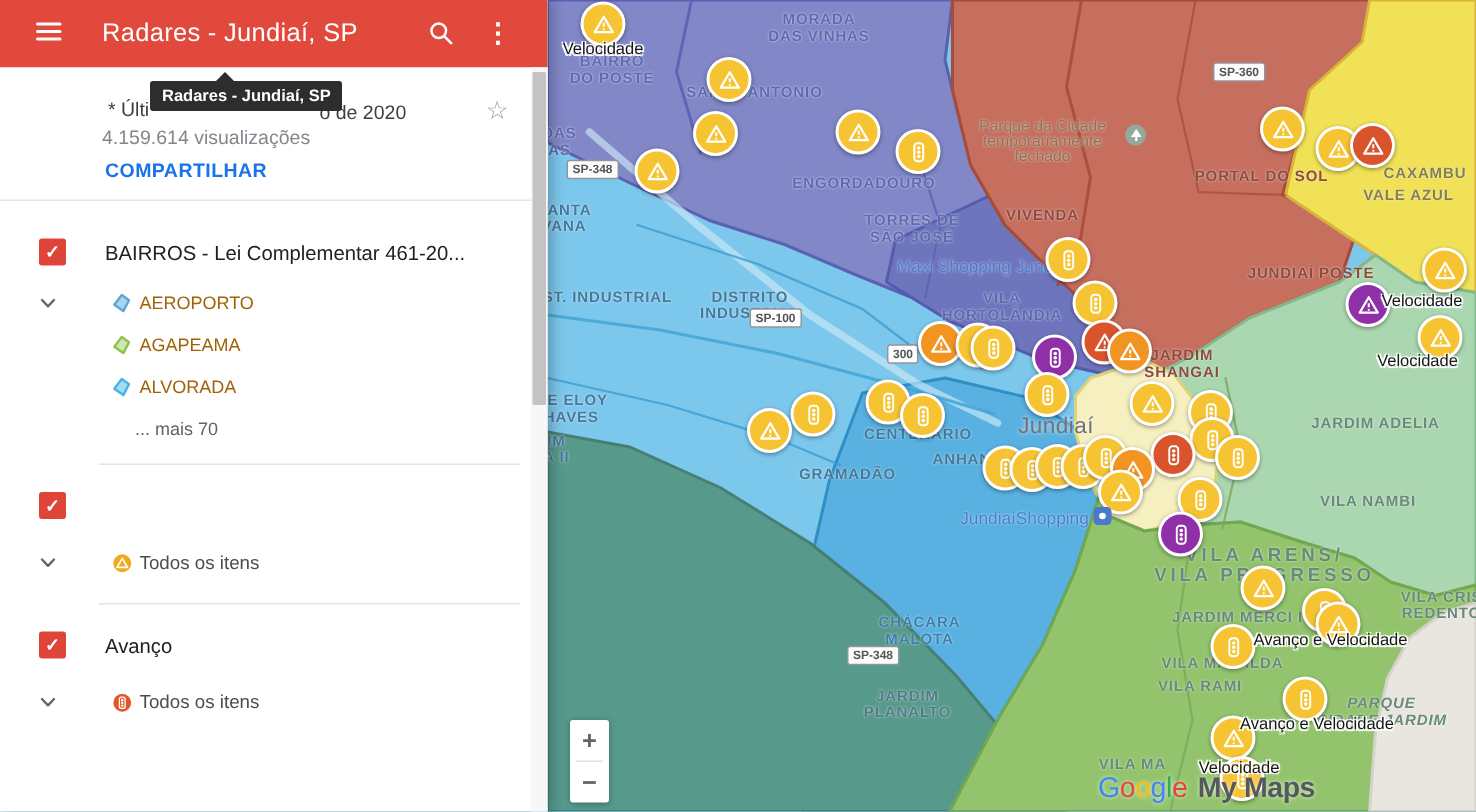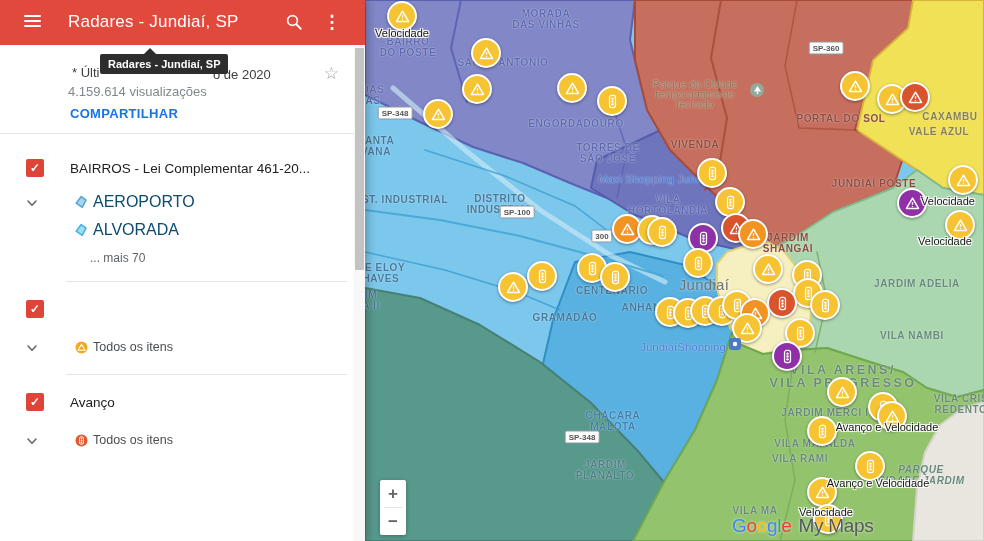--- a/index.html
+++ b/index.html
@@ -24,21 +24,21 @@
   .marker svg{width:17px;height:17px}
   .mlabel{position:absolute;transform:translate(-50%,-50%);font-size:11px;color:#151515;white-space:nowrap;
           text-shadow:-1px -1px 0 #fff,1px -1px 0 #fff,-1px 1px 0 #fff,1px 1px 0 #fff,0 0 3px #fff}
   .poi-dot{position:absolute;transform:translate(-50%,-50%);display:flex;align-items:center;justify-content:center;border-radius:50%}
   .zoom-ctl{position:absolute;left:15px;top:480px;width:26px;background:#fff;border-radius:2px;
             box-shadow:0 1px 4px rgba(0,0,0,.3);display:flex;flex-direction:column;align-items:center;z-index:30}
   .zoom-ctl button{all:unset;width:26px;height:27px;text-align:center;font-size:17px;color:#666;cursor:pointer;line-height:27px;font-weight:700}
   .zdiv{width:18px;height:1px;background:#e2e2e2}
   .glogo{position:absolute;left:367px;top:515px;font-size:19px;font-weight:500;letter-spacing:-.3px;z-index:25;
          text-shadow:0 0 3px rgba(255,255,255,.7)}
-  .gsuffix{color:#55595e;margin-left:7px;font-weight:400}
+  .gsuffix{color:#55595e;margin-left:7px;font-weight:700}
 
   
   .sidebar{position:absolute;left:0;top:0;width:365px;height:541px;background:#fff;z-index:50;
            box-shadow:3px 0 8px rgba(0,0,0,.25)}
   .topbar{height:45px;background:#E2493D;position:relative}
   .hamburger{position:absolute;left:24px;top:15px;width:17px;cursor:pointer}
   .hamburger i{display:block;height:2px;background:#fff;margin:0 0 3px 0;border-radius:1px}
   .map-title{font-size:17px;color:#fff;font-weight:500;margin:0;position:absolute;left:68px;top:12px;letter-spacing:.2px}
   .search-btn{position:absolute;right:62px;top:13px;width:18px;height:18px;cursor:pointer}
   .kebab{position:absolute;right:24px;top:11px;color:#fff;font-size:18px;font-weight:700;cursor:pointer;line-height:22px}
@@ -55,21 +55,21 @@
   .lsec{position:relative}
   .lhead{display:flex;align-items:center;min-height:40px}
   .cbx{width:18px;height:18px;margin-left:26px;background:#DE4538;border-radius:2px;color:#fff;flex:none;
        display:flex;align-items:center;justify-content:center;font-size:12px;font-weight:700;cursor:pointer}
   .ltitle{margin-left:26px;font-size:13.5px;color:#212121;white-space:nowrap;overflow:hidden;max-width:275px}
   .items{position:relative}
   .chev{position:absolute;left:26px;top:7px;cursor:pointer}
   .litem{display:flex;align-items:center;height:28px;padding-left:74px;cursor:pointer}
   .litem.tall{height:36px}
   .licon{width:14px;height:14px;flex:none;display:flex;align-items:center;justify-content:center}
-  .litem span.txt{margin-left:5px;font-size:16px;color:#0c4a6e}
+  .litem span.txt{margin-left:5px;font-size:12px;color:#a16207}
   .litem.tall span.txt{font-size:12.5px;color:#4a4d51}
   .more{padding-left:90px;height:28px;display:flex;align-items:center;font-size:12px;color:#5f6368;cursor:pointer}
   .ldiv{height:1px;background:#e4e4e4;margin:9px 18px 7px 66px}
   .scrollbar{position:absolute;right:0;top:45px;width:11px;height:496px;background:#f7f7f7}
   .thumb{position:absolute;top:3px;left:1px;width:9px;height:222px;background:#c3c3c3;border-radius:1px;cursor:pointer}
 </style>
 </head>
 <body>
 
 <div class="map">
@@ -555,20 +555,28 @@
             <span class="licon">
               <svg width="14" height="14" viewBox="0 0 14 14">
                 <path d="M2.2 8.2 L7.2 1.6 L12 5.2 L8.2 12.4 Z" fill="#a8d4ec" stroke="#58a7d8" stroke-width="1.6" stroke-linejoin="round"></path>
               </svg>
             </span>
             <span class="txt">AEROPORTO</span>
           </div>
           <div class="litem">
             <span class="licon">
               <svg width="14" height="14" viewBox="0 0 14 14">
+                <path d="M2.2 8.2 L7.2 1.6 L12 5.2 L8.2 12.4 Z" fill="#cde6b0" stroke="#8bc34a" stroke-width="1.6" stroke-linejoin="round"></path>
+              </svg>
+            </span>
+            <span class="txt">AGAPEAMA</span>
+          </div>
+          <div class="litem">
+            <span class="licon">
+              <svg width="14" height="14" viewBox="0 0 14 14">
                 <path d="M2.2 8.2 L7.2 1.6 L12 5.2 L8.2 12.4 Z" fill="#a5dcf2" stroke="#41b6e6" stroke-width="1.6" stroke-linejoin="round"></path>
               </svg>
             </span>
             <span class="txt">ALVORADA</span>
           </div>
           <div class="more">... mais 70</div>
         </div>
       </div>
       <div class="ldiv"></div>
       <div class="lsec">

